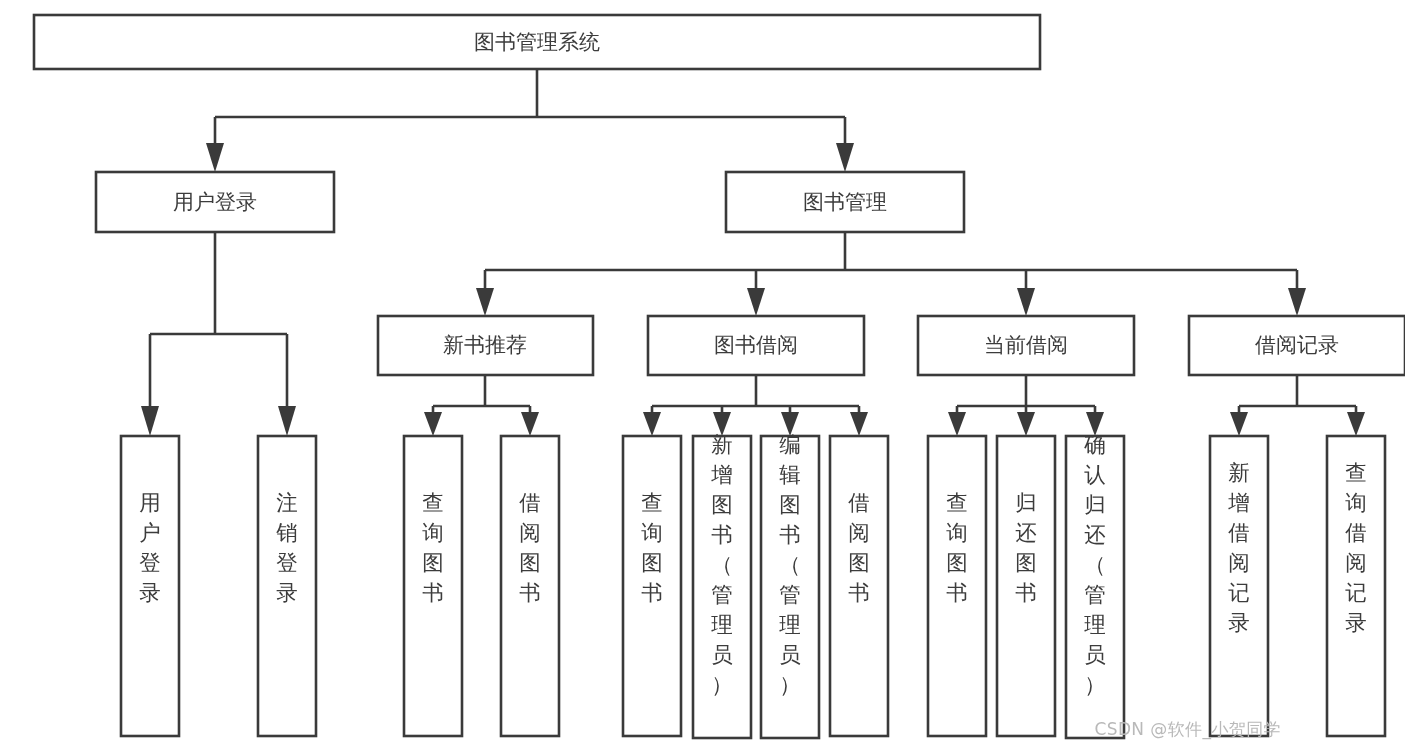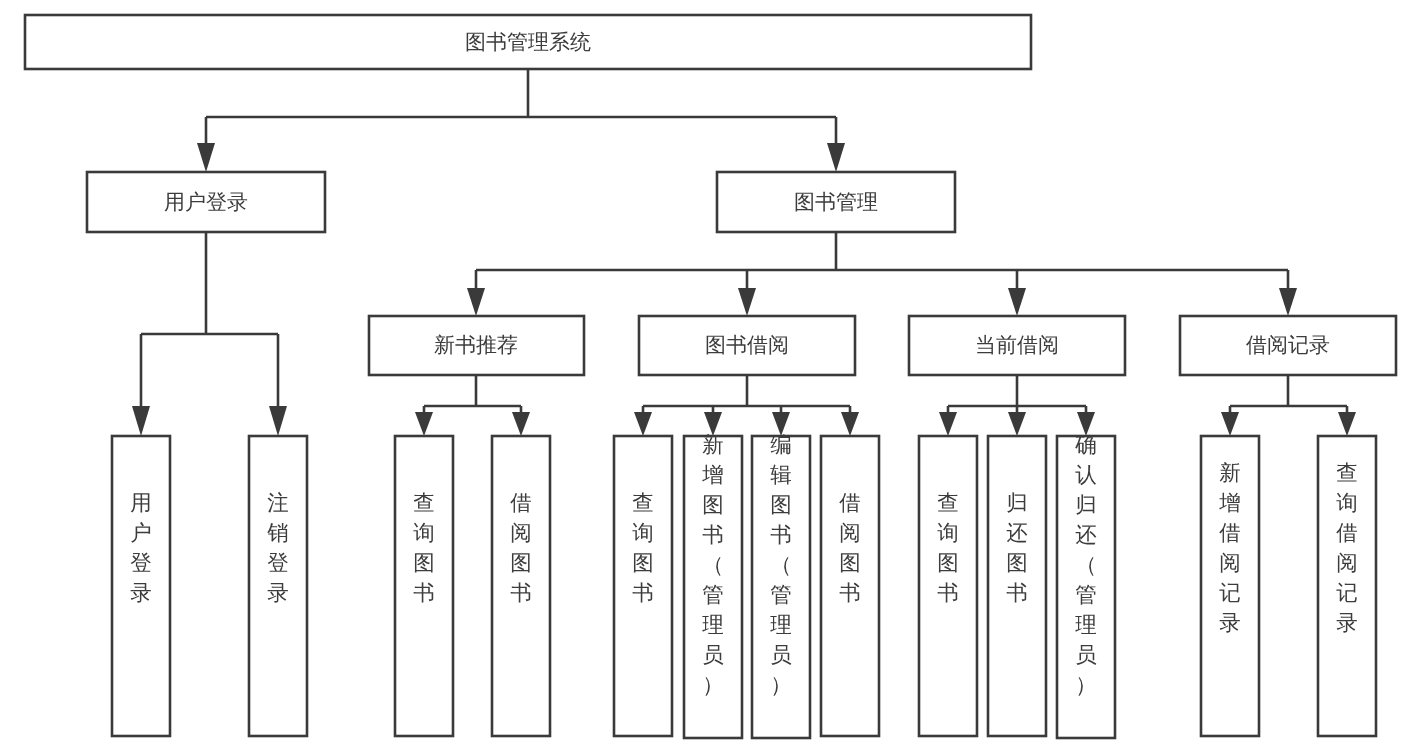--- a/index.html
+++ b/index.html
@@ -9,21 +9,21 @@
   }
   body {
     width: 1405px;
     height: 747px;
     font-family: "DejaVu Sans", "Liberation Sans", sans-serif;
     overflow: hidden;
     position: relative;
   }
   #diagram-root {
     position: absolute;
-    left: 7px;
+    left: 16px;
     top: 0;
     width: 1273px;
     height: 747px;
   }
   svg#flow {
     display: block;
     width: 1405px;
     height: 747px;
   }
   .node-rect {
@@ -218,13 +218,14 @@
       <rect class="node-rect" x="1194" y="436" width="58" height="300"></rect>
       <text class="node-label-vertical vtext"><tspan x="1223" y="480" text-anchor="middle">新</tspan><tspan x="1223" y="510" text-anchor="middle">增</tspan><tspan x="1223" y="540" text-anchor="middle">借</tspan><tspan x="1223" y="570" text-anchor="middle">阅</tspan><tspan x="1223" y="600" text-anchor="middle">记</tspan><tspan x="1223" y="630" text-anchor="middle">录</tspan></text>
     </g>
     <g>
       <rect class="node-rect" x="1311" y="436" width="58" height="300"></rect>
       <text class="node-label-vertical vtext"><tspan x="1340" y="480" text-anchor="middle">查</tspan><tspan x="1340" y="510" text-anchor="middle">询</tspan><tspan x="1340" y="540" text-anchor="middle">借</tspan><tspan x="1340" y="570" text-anchor="middle">阅</tspan><tspan x="1340" y="600" text-anchor="middle">记</tspan><tspan x="1340" y="630" text-anchor="middle">录</tspan></text>
     </g>
 
   </svg>
 
+  <div class="watermark">CSDN @软件_小贺同学</div>
 </div>
 
 </body></html>

